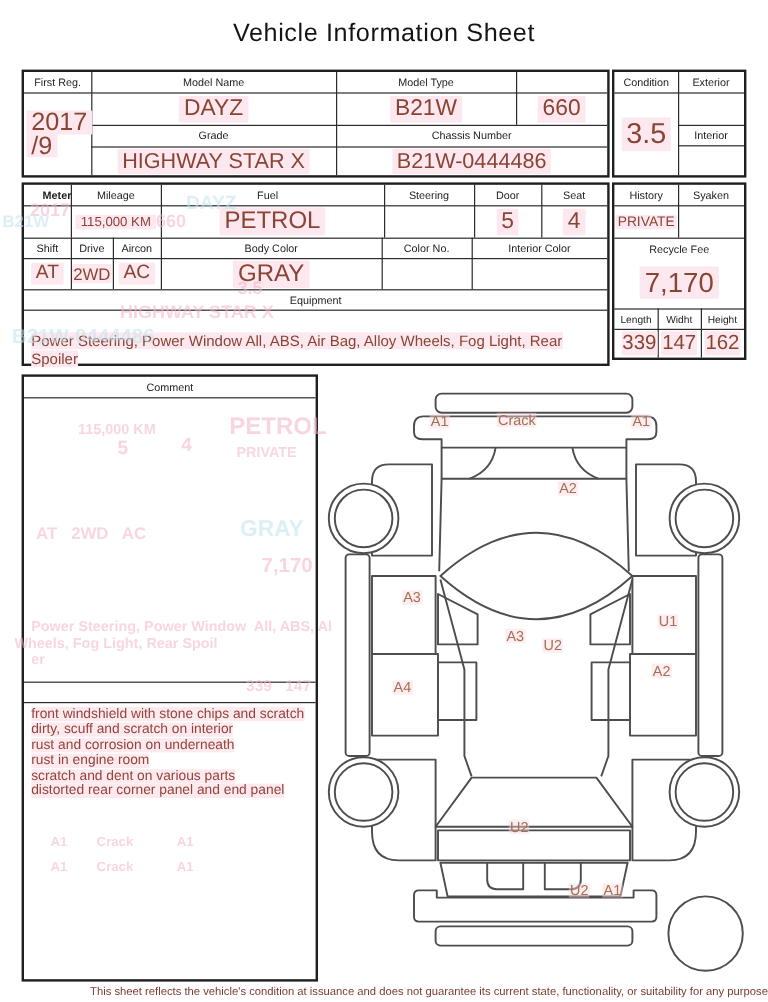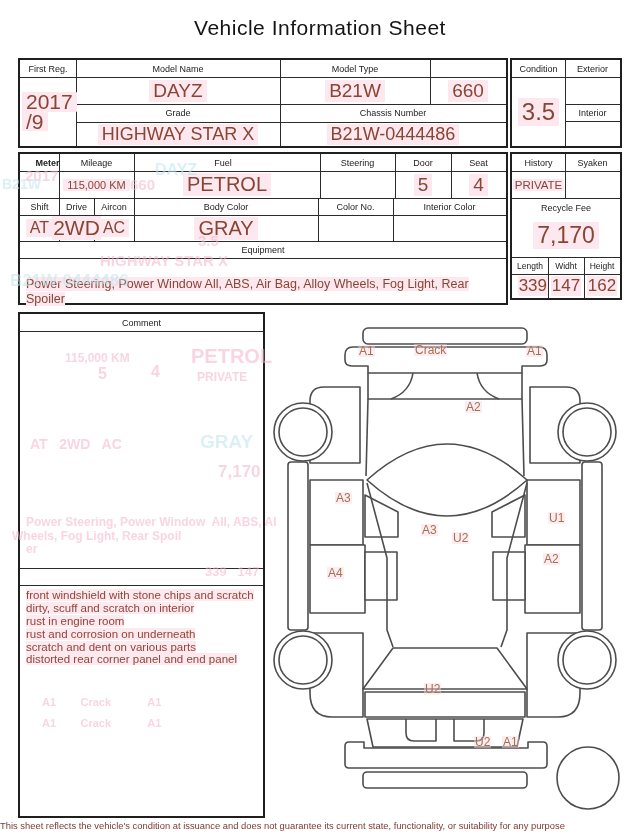--- a/index.html
+++ b/index.html
@@ -20,21 +20,21 @@
   .eqp span{background:#fce8ee;}
   .note{position:absolute;font-size:11.5px;color:#96423a;line-height:1.12;
         padding:4px 6px;box-sizing:border-box;}
   .note div span{background:#fceaee;}
   .firstreg{line-height:.95;text-align:left;}
   .ann{position:absolute;font-size:12px;color:#a5714e;line-height:1;
        background:rgba(250,216,226,.45);padding:0 1px;white-space:pre;z-index:4;}
   .ghost{position:absolute;line-height:1;white-space:pre;z-index:3;opacity:.55;font-weight:bold;}
   .ghost.pink{color:#f3b3ca;}
   .ghost.cyan{color:#bfe4ef;}
-  .disclaimer{position:absolute;left:0;top:820px;width:640px;text-align:left;
+  .disclaimer{position:absolute;left:0;top:820px;width:640px;text-align:right;
        font-size:9.4px;color:#7d3b33;}
   svg{position:absolute;overflow:visible;}
 </style>
 </head>
 <body>
 
 <div id="sheet">
 
   <div class="title">Vehicle Information Sheet</div>
 
@@ -133,21 +133,21 @@
     <div class="lbl" style="left:0;top:44px;width:39px;height:17px;">Shift</div>
     <div class="lbl" style="left:39px;top:44px;width:35px;height:17px;">Drive</div>
     <div class="lbl" style="left:74px;top:44px;width:40px;height:17px;">Aircon</div>
     <div class="lbl" style="left:114px;top:44px;width:184px;height:17px;">Body Color</div>
     <div class="lbl" style="left:298px;top:44px;width:75px;height:17px;">Color No.</div>
     <div class="lbl" style="left:373px;top:44px;width:113px;height:17px;">Interior Color</div>
 
     <div class="val" style="left:0;top:61px;width:39px;height:26px;font-size:16px;">
         <span class="hl">AT</span>
       </div>
-    <div class="val" style="left:39px;top:61px;width:35px;height:26px;font-size:21px;">
+    <div class="val" style="left:39px;top:61px;width:35px;height:26px;font-size:14px;">
         <span class="hl" style="padding:0 1px;">2WD</span>
       </div>
     <div class="val" style="left:74px;top:61px;width:40px;height:26px;font-size:16px;">
         <span class="hl">AC</span>
       </div>
     <div class="val" style="left:114px;top:61px;width:184px;height:26px;font-size:20px;">
         <span class="hl">GRAY</span>
       </div>
 
     <div class="lbl" style="left:0;top:87px;width:486px;height:17px;">Equipment</div>
@@ -189,22 +189,22 @@
   </div>
 
   <div class="box" style="left:18px;top:312px;width:247px;height:506px;">
     <div class="lbl" style="left:0;top:0;width:243px;height:17px;">Comment</div>
     <div class="hline" style="left:0;top:17px;width:243px;"></div>
     <div class="hline" style="left:0;top:254px;width:243px;"></div>
     <div class="hline" style="left:0;top:271px;width:243px;"></div>
     <div class="note" style="left:0;top:271px;width:243px;height:231px;">
         <div><span>front windshield with stone chips and scratch</span></div>
         <div><span>dirty, scuff and scratch on interior</span></div>
+        <div><span>rust and corrosion on underneath</span></div>
         <div><span>rust in engine room</span></div>
-        <div><span>rust and corrosion on underneath</span></div>
         <div><span>scratch and dent on various parts</span></div>
         <div><span>distorted rear corner panel and end panel</span></div>
       </div>
   </div>
 
   <svg style="left:270px;top:315px;" width="365" height="500" viewBox="0 0 365 500">
     <g fill="#ffffff" stroke="#4d4d4d" stroke-width="1.6" stroke-linejoin="round">
 
       <path d="M90,72 H54 Q40,72 40,86 V148 H90 Z"></path>
       <rect x="18" y="147" width="20" height="168" rx="3"></rect>

